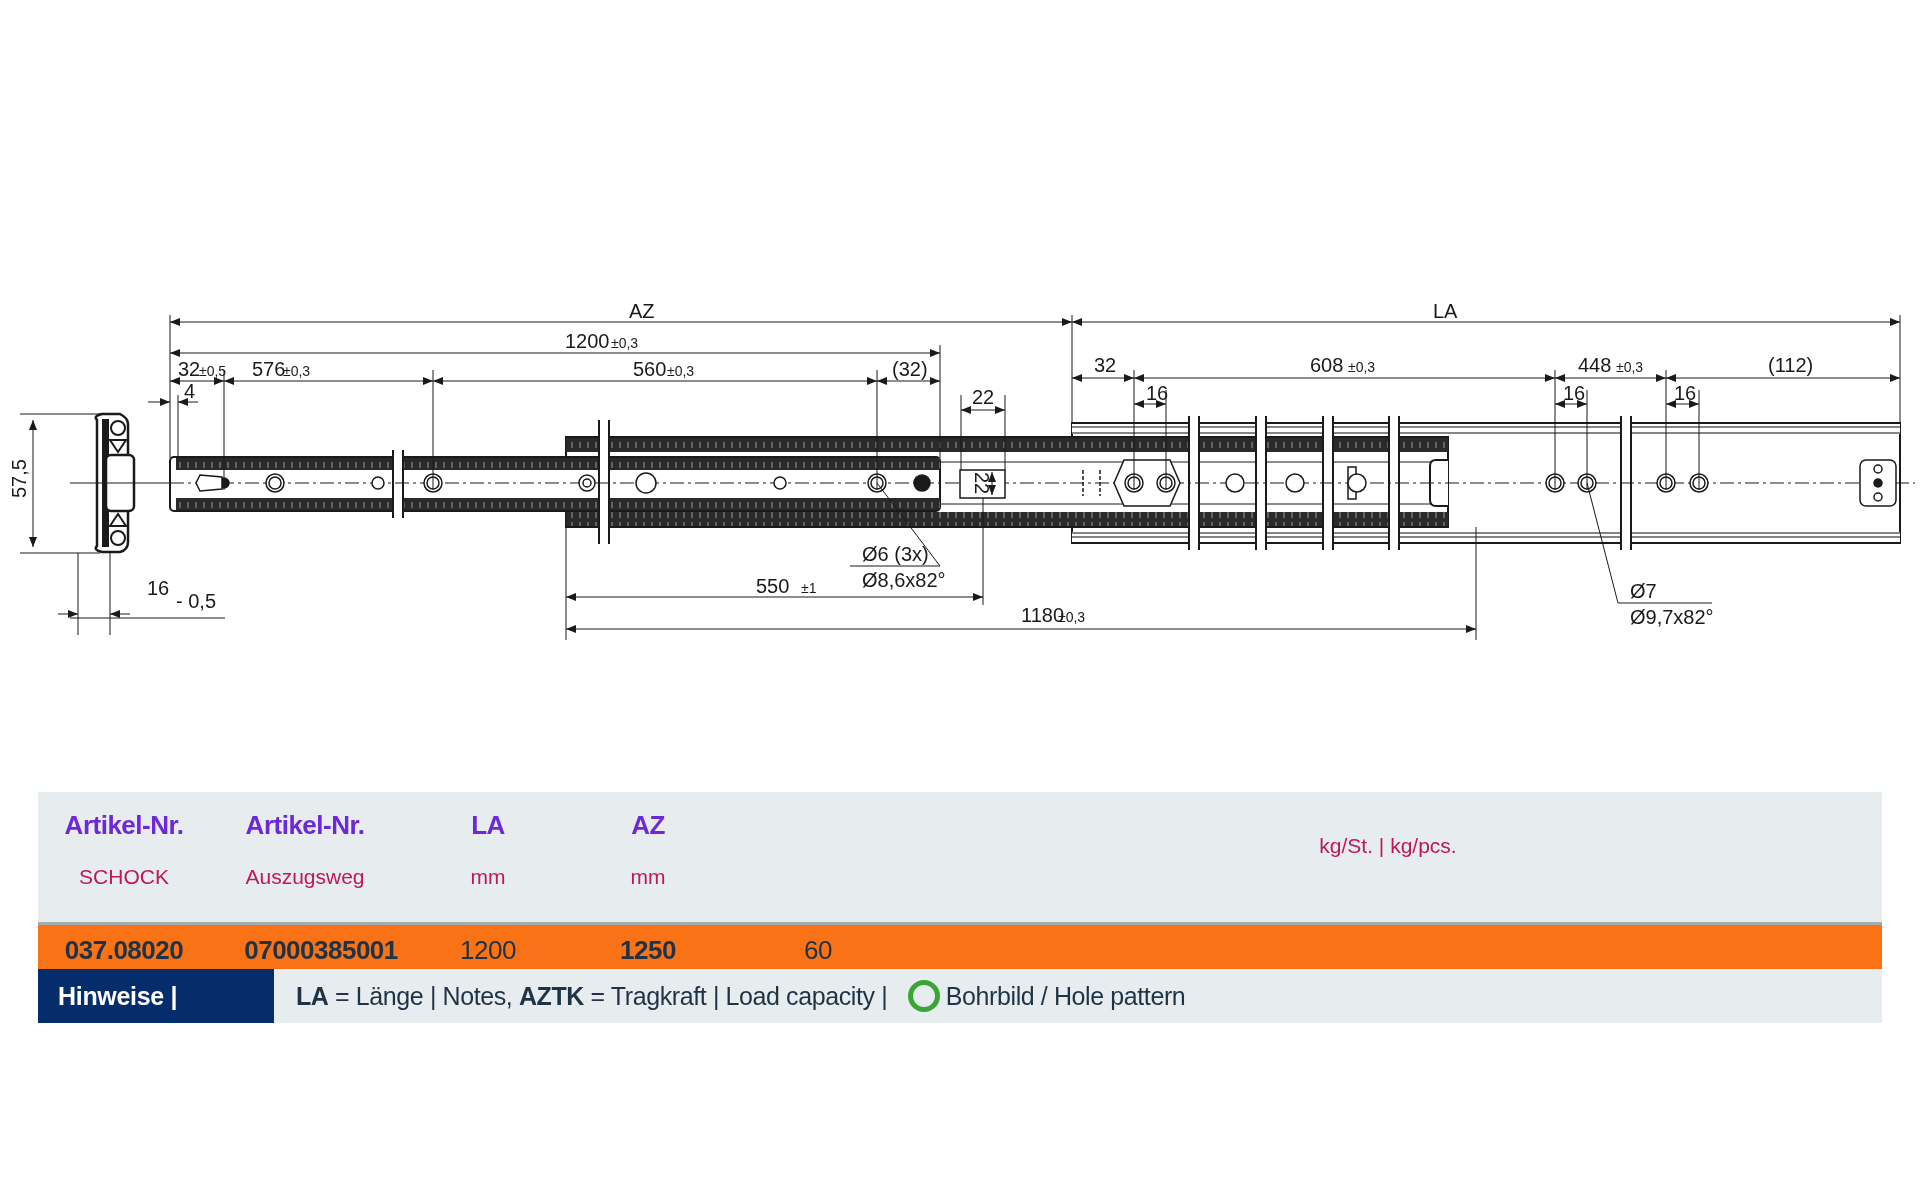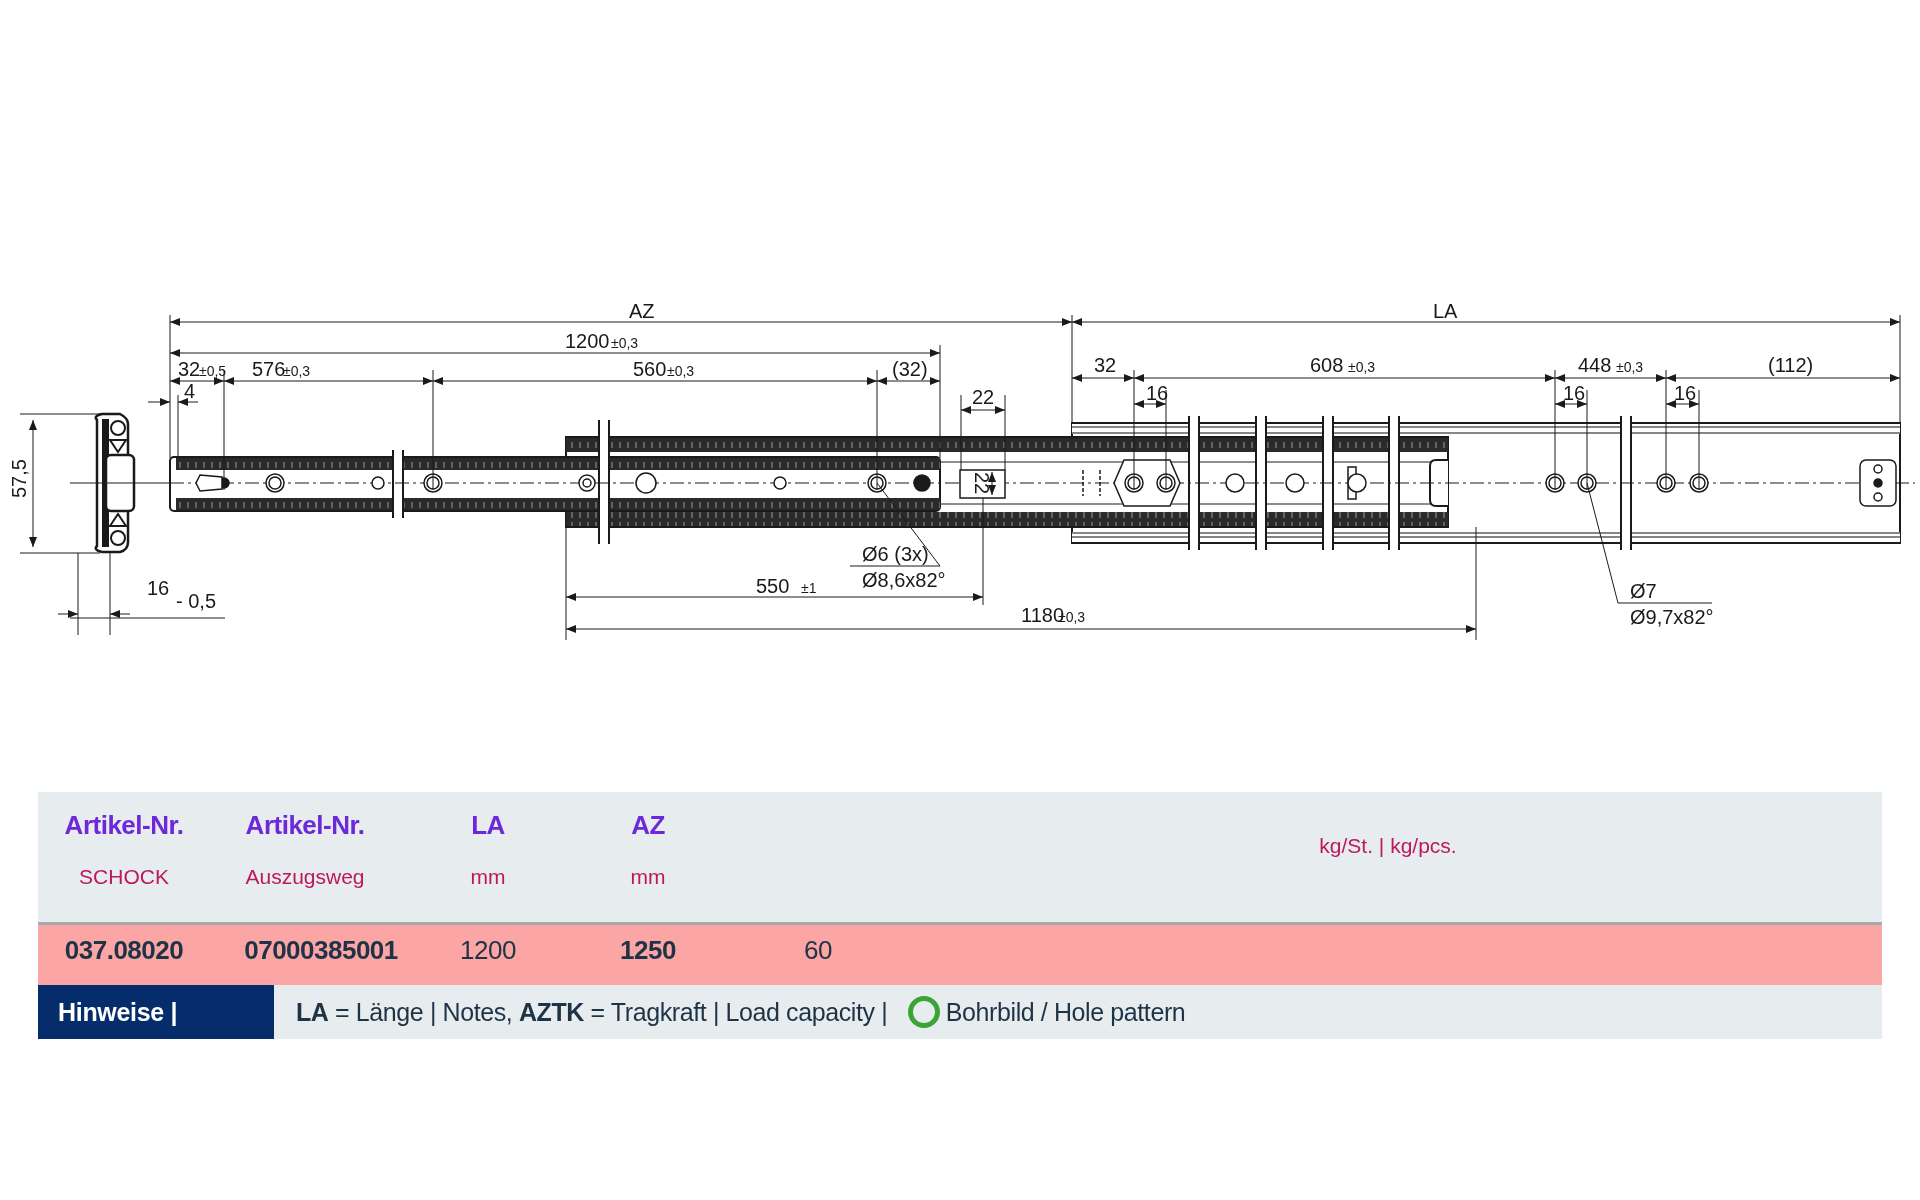--- a/index.html
+++ b/index.html
@@ -7,21 +7,21 @@
          font-family: "Liberation Sans", "DejaVu Sans", sans-serif; color:#1f3347; }
   #drawing { position:absolute; left:0; top:0; width:1920px; height:700px; }
   #drawing text { font-family: "Liberation Sans", "DejaVu Sans", sans-serif; fill:#1a1a1a; }
   .dim { font-size:20px; }
   .tol { font-size:14px; }
   .table-wrap { position:absolute; left:38px; top:792px; width:1844px; }
   .thead { background:#e7ecee; height:130px; border-bottom:3px solid #a6aaad; position:relative; }
   .col { position:absolute; text-align:center; }
   .col .h { font-weight:bold; font-size:26px; color:#6d28d9; letter-spacing:-0.5px; }
   .col .s { font-size:21px; color:#be185d; margin-top:24px; }
-  .tbody { height:60px; position:relative; background:#fca5a5; }
+  .tbody { height:44px; position:relative; background:#f97316; }
   .tbody .cell { position:absolute; top:10px; font-size:26px; text-align:center; color:#1f3347; letter-spacing:-0.5px; }
   .tbody .cell.b { font-weight:bold; }
   .notes { height:54px; background:#e7ecee; position:relative; display:flex; align-items:center; }
   .notes-label { background:#062d6b; color:#ffffff; font-weight:bold; font-size:25px; height:54px;
                  line-height:54px; padding:0 16px 0 20px; width:200px; letter-spacing:-0.3px; }
   .notes-text { font-size:25px; color:#1f3347; padding-left:22px; display:flex; align-items:center; white-space:nowrap; letter-spacing:-0.4px; }
   .notes-text b { font-weight:bold; }
   .ring { display:inline-block; width:22px; height:22px; border:5px solid #3aa535; border-radius:50%; margin:0 6px 0 14px; }
 </style>
 </head>

